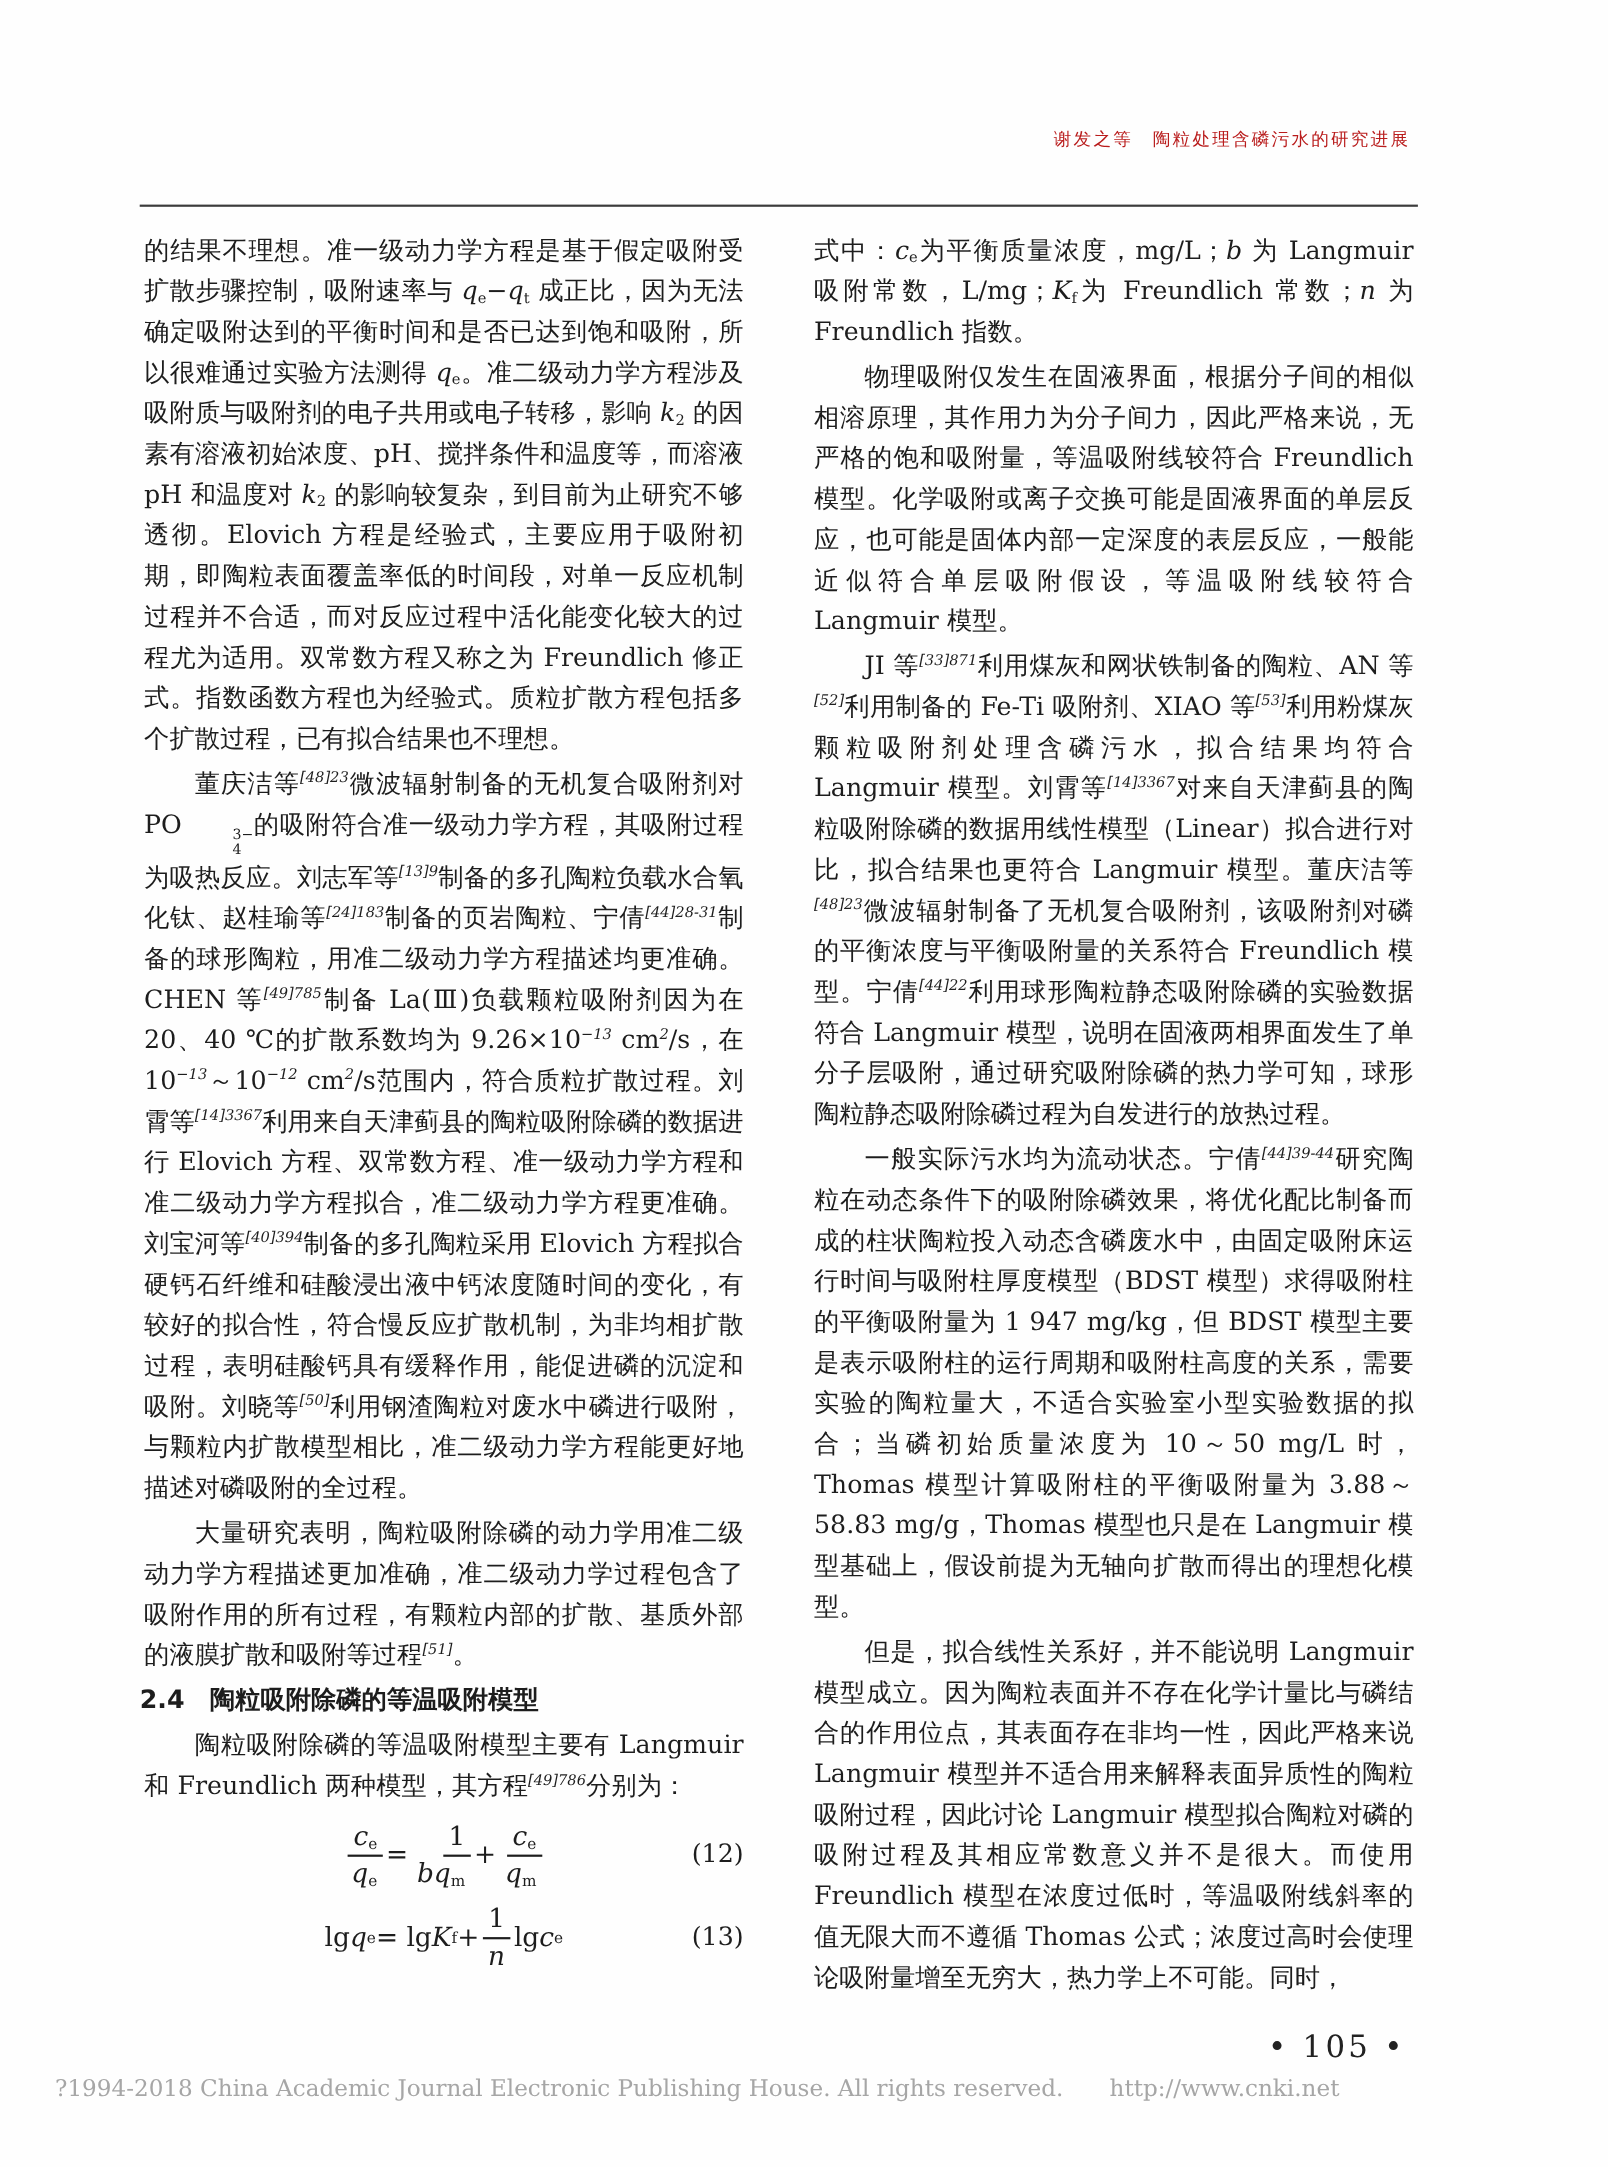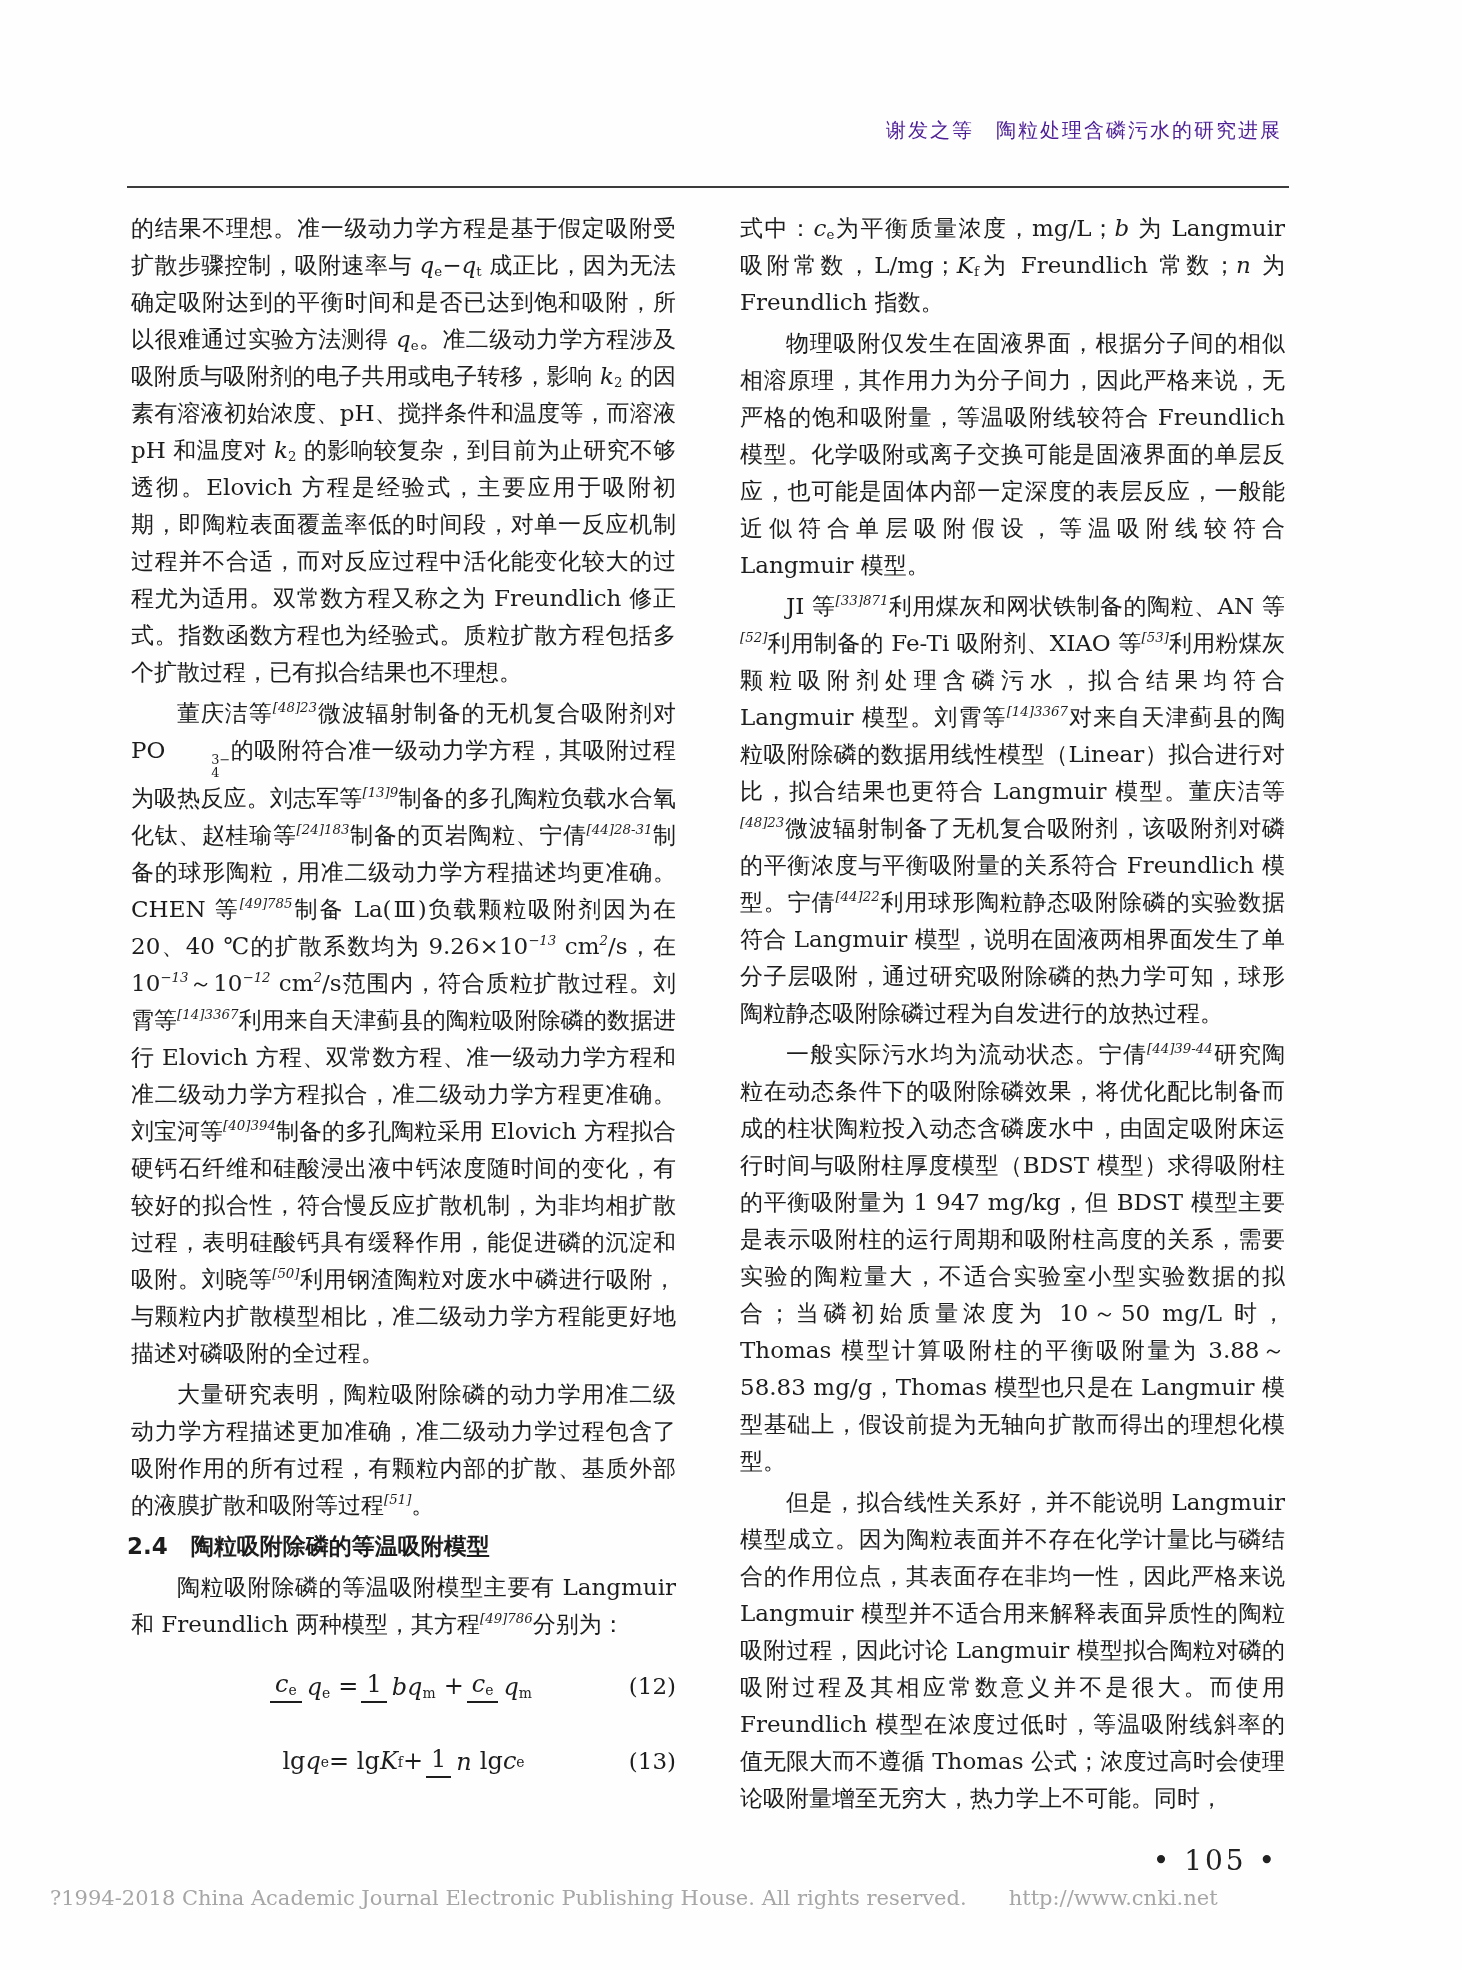--- a/index.html
+++ b/index.html
@@ -4,21 +4,21 @@
 <style>
   html,body{margin:0;padding:0;}
   body{
     width:1462px;height:1970px;background:#ffffff;
     font-family:"DejaVu Serif","Liberation Serif",serif;color:#1d1d1d;
   }
   .page{position:relative;width:1462px;height:1970px;background:#fefefe;overflow:hidden;}
 
   .running-head{
     position:absolute;top:117px;right:180px;
-    font-size:20px;letter-spacing:2px;color:#4c1d95;white-space:nowrap;
+    font-size:16px;letter-spacing:2px;color:#b91c1c;white-space:nowrap;
   }
   .head-rule{position:absolute;top:186px;left:127px;width:1162px;height:2px;background:#3c3c3c;}
 
   .columns{position:absolute;left:127px;top:206px;width:1162px;display:flex;gap:56px;}
   .col{width:553px;font-size:23px;line-height:37px;text-align:justify;}
   .para{margin:4px;text-indent:2em;}
   .no-indent{text-indent:0;}
   .heading{
     margin:0;font-size:23px;line-height:37px;font-weight:700;text-indent:0;
     font-family:"DejaVu Sans","Liberation Sans",sans-serif;
@@ -30,21 +30,21 @@
 
   
   .stk{display:inline-flex;flex-direction:column;align-items:flex-start;
        font-size:0.56em;line-height:1.05;vertical-align:-0.45em;}
 
   
   .eq-row{position:relative;margin:13px 0 9px;display:flex;justify-content:center;
           align-items:center;min-height:62px;text-indent:0;}
   .eq-body{display:inline-flex;align-items:center;font-size:24px;}
   .eq-no{position:absolute;right:4px;font-size:23px;}
-  .frac{display:inline-flex;flex-direction:row;align-items:center;margin:0 3px;}
+  .frac{display:inline-flex;flex-direction:column;align-items:flex-end;margin:0 3px;}
   .fnum{display:block;padding:0 5px 2px;border-bottom:2px solid #1d1d1d;text-align:center;line-height:1.15;}
   .fden{display:block;padding:2px 5px 0;text-align:center;line-height:1.15;}
 
   .page-number{position:absolute;top:1844px;right:184px;font-size:28px;color:#222;letter-spacing:3px;}
   .footer{position:absolute;top:1886px;left:50px;font-size:21px;color:#a6a6a6;white-space:nowrap;}
   .footer-url{margin-left:42px;}
 </style>
 </head>
 <body>
 

